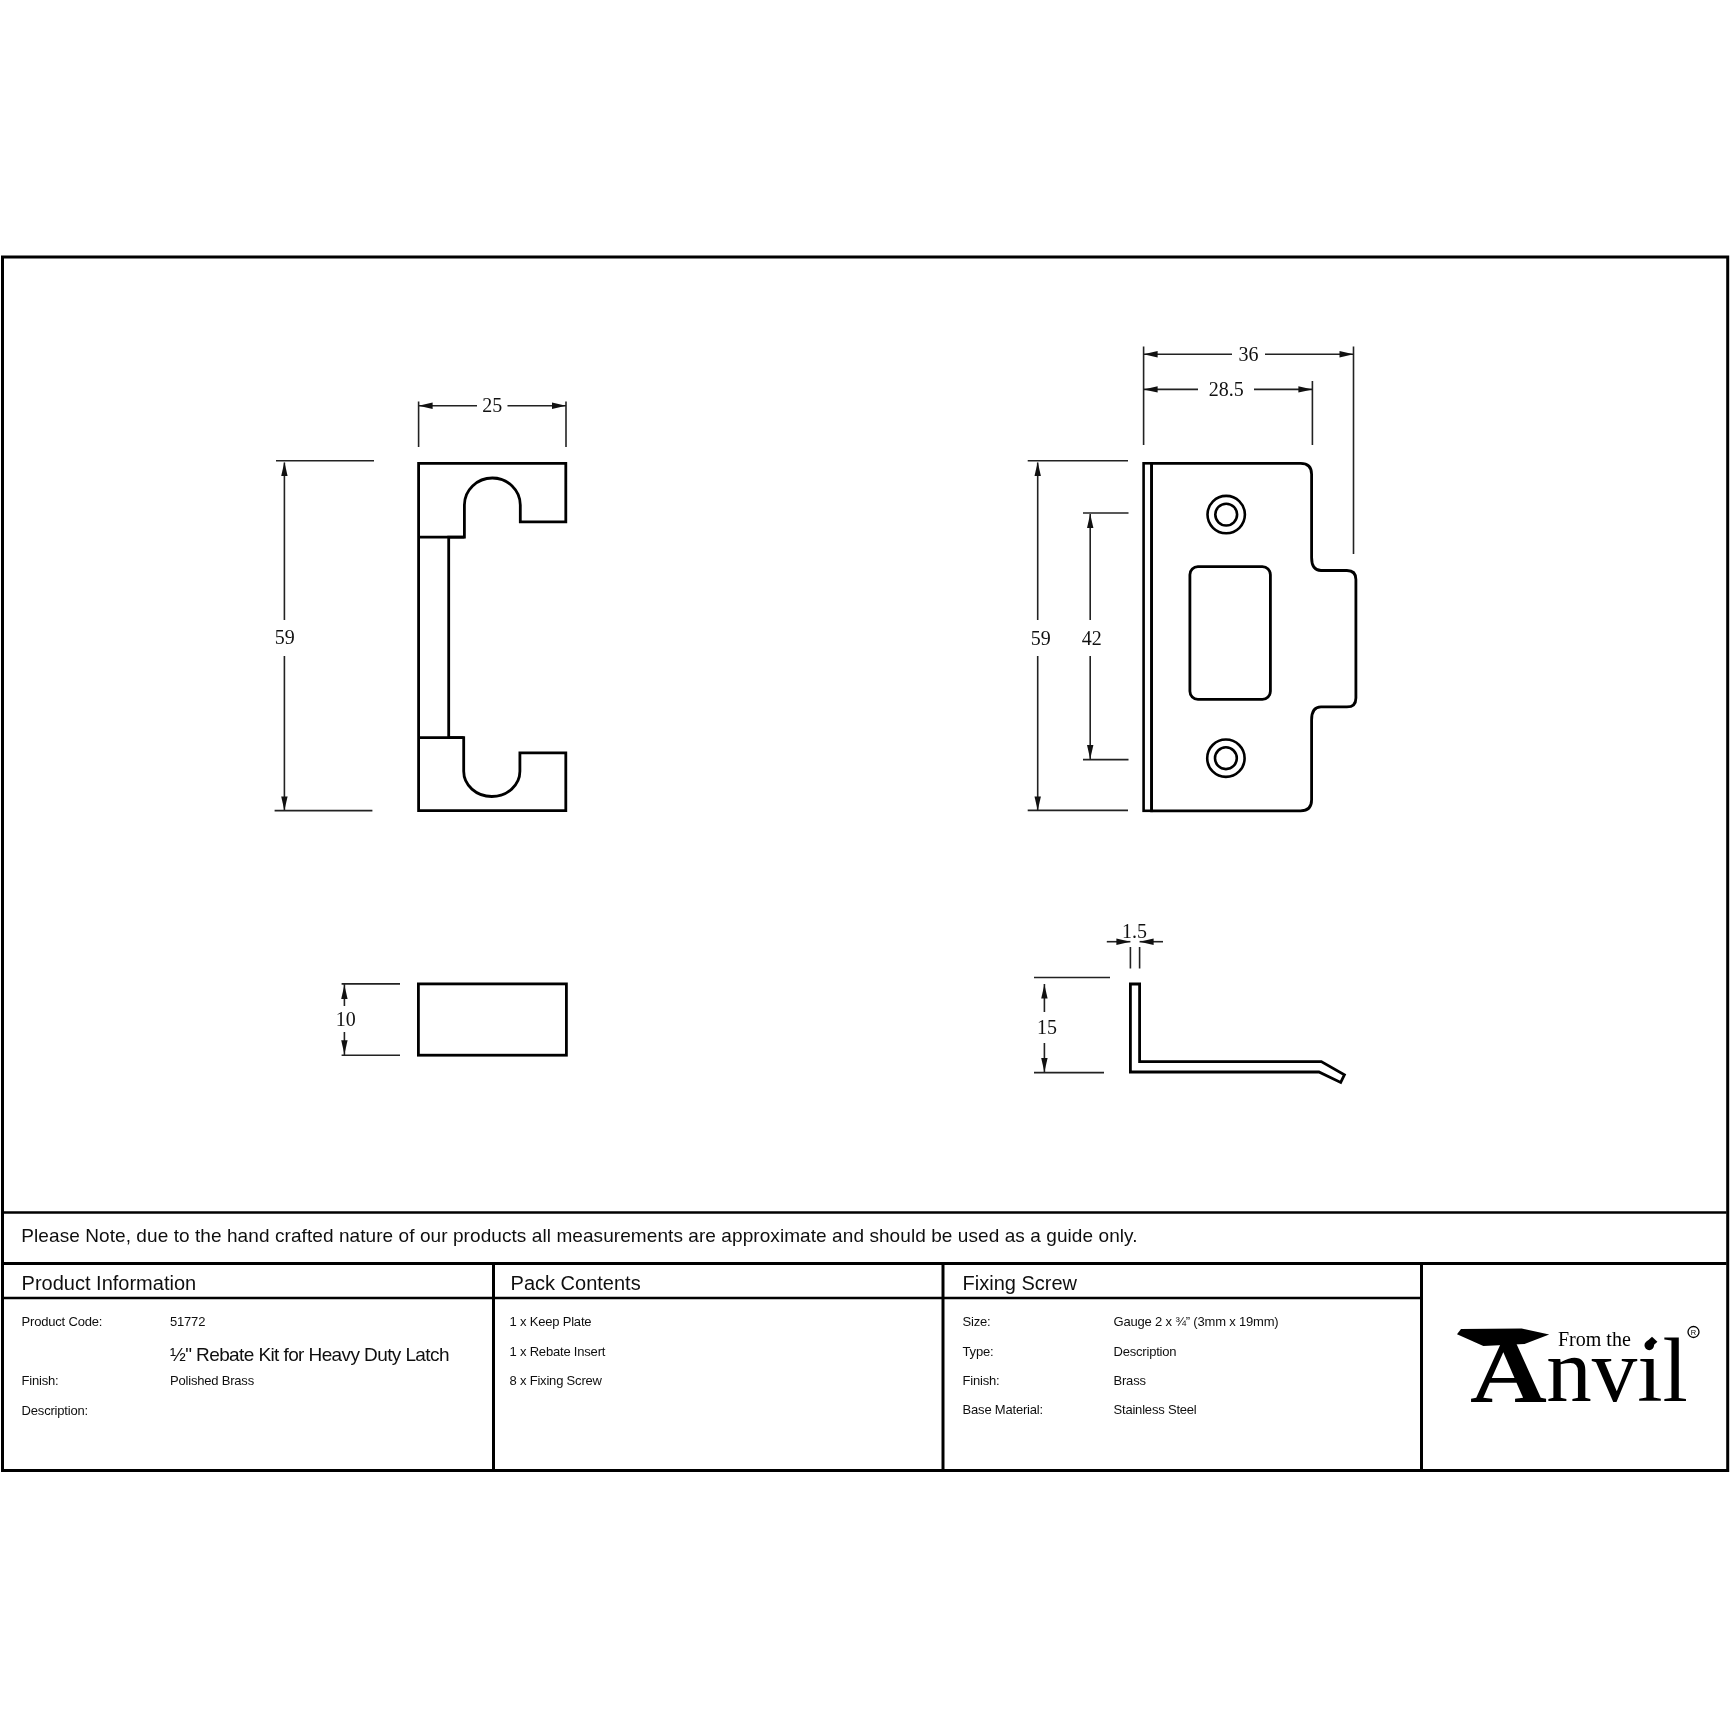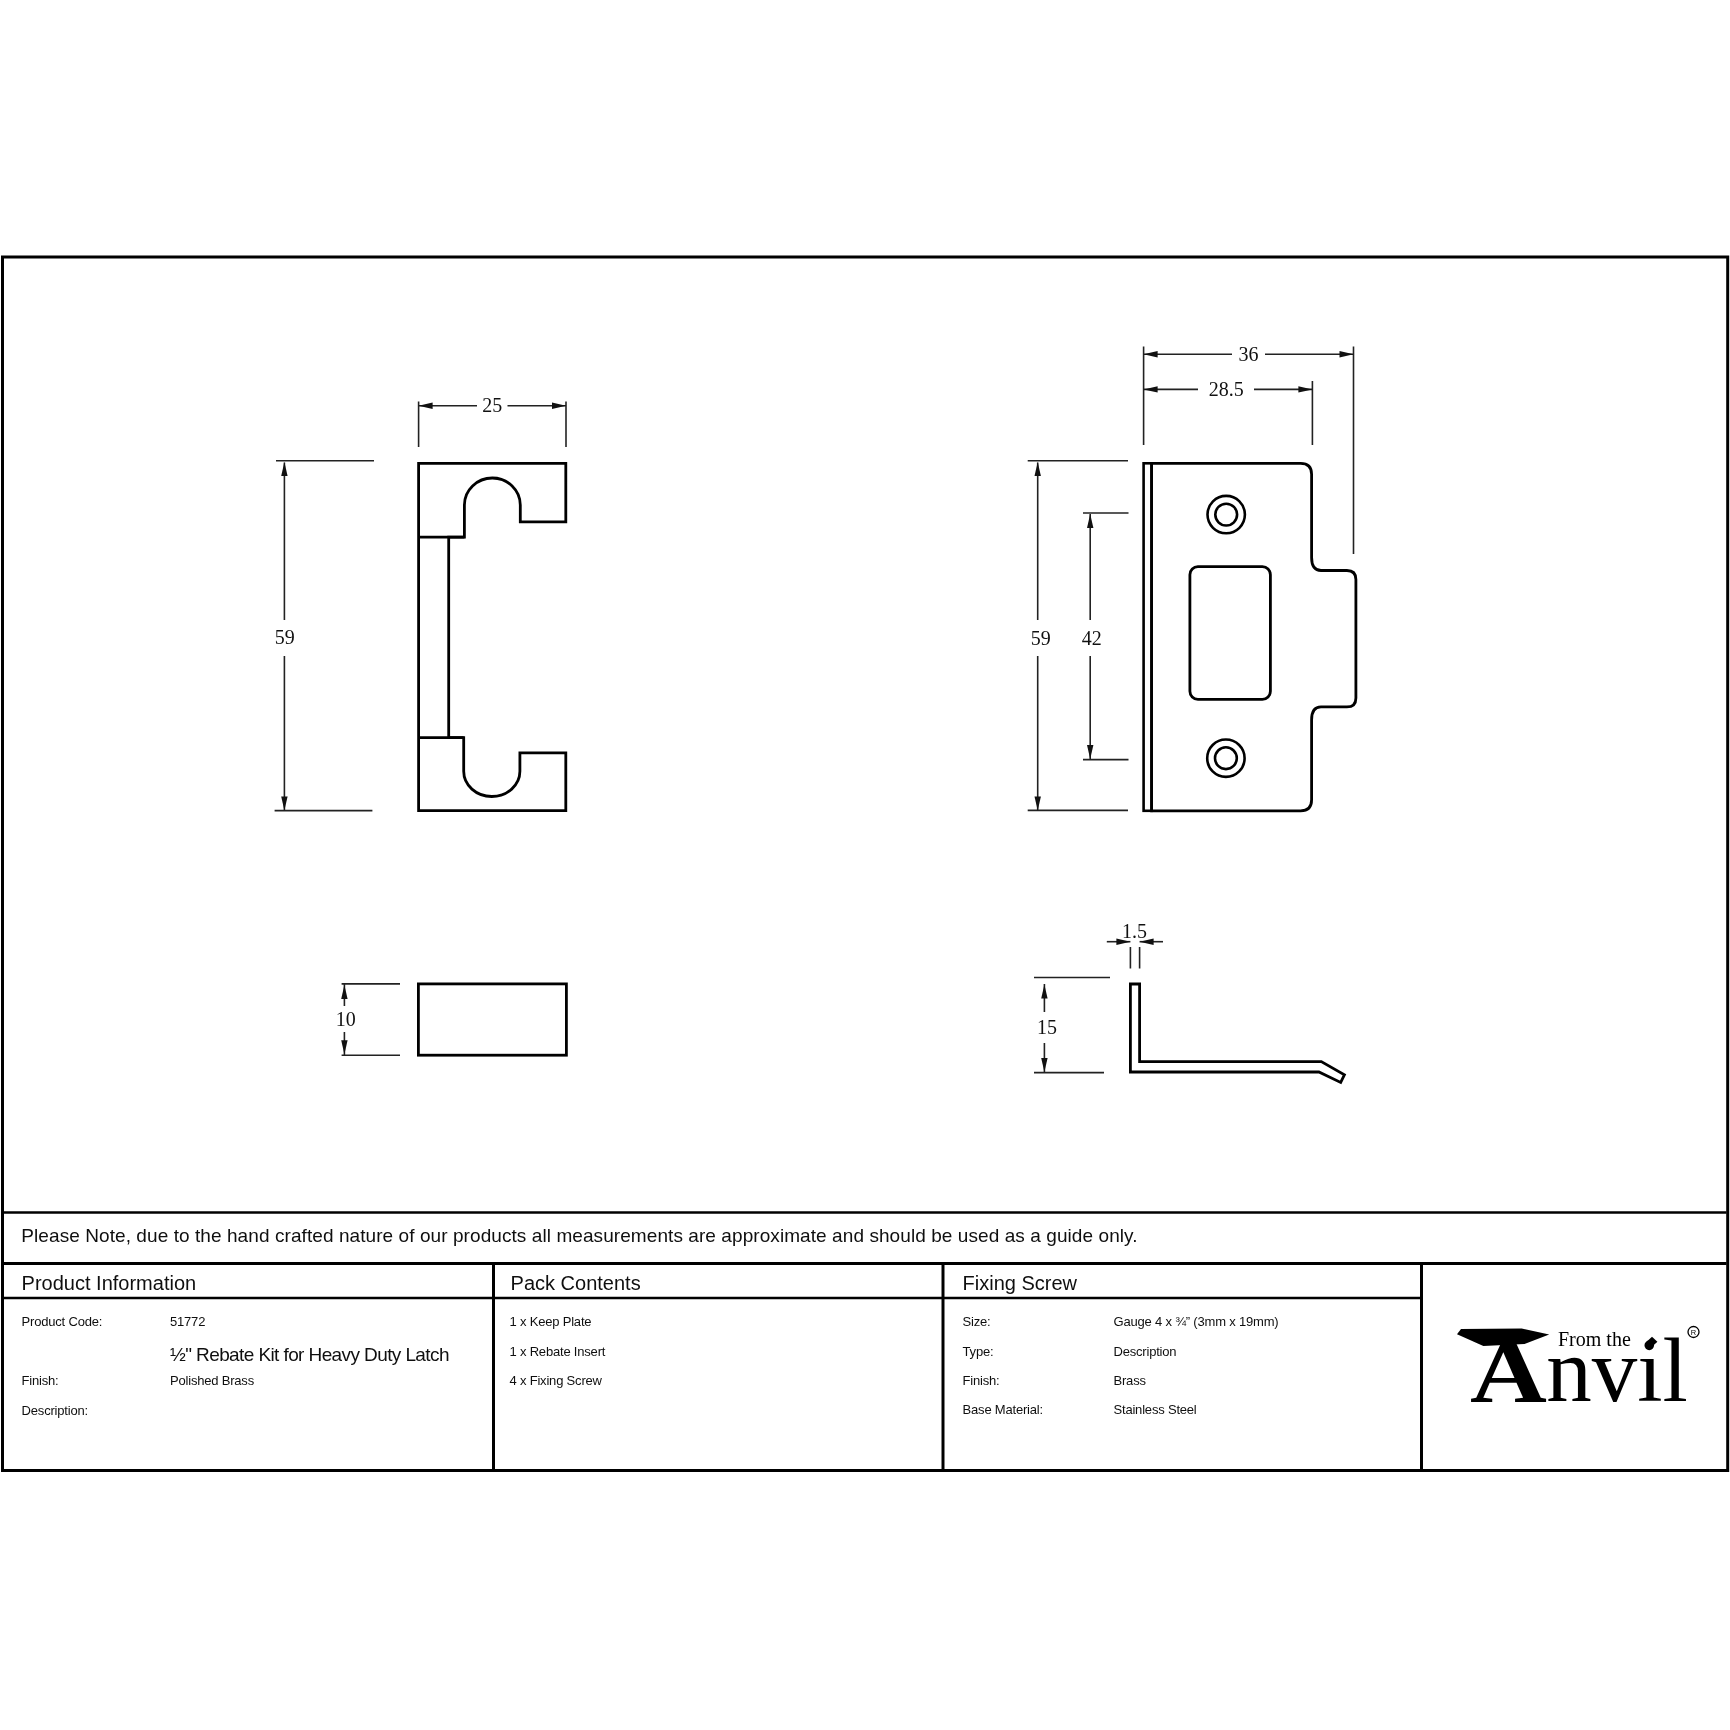--- a/index.html
+++ b/index.html
@@ -143,24 +143,24 @@
 
 <div class="t" style="left:21.6px;top:1314.4px;">Product Code:</div>
 <div class="t" style="left:170px;top:1314.4px;">51772</div>
 <div class="t" style="left:21.6px;top:1403px;text-align:center;">Description:</div>
 <div class="t" style="left:170px;top:1344.4px;font-size:19px;letter-spacing:-0.6px;">½" Rebate Kit for Heavy Duty Latch</div>
 <div class="t" style="left:21.6px;top:1373.3px;">Finish:</div>
 <div class="t" style="left:170px;top:1373.3px;">Polished Brass</div>
 
 <div class="t" style="left:509.5px;top:1314.4px;">1 x Keep Plate</div>
 <div class="t" style="left:509.5px;top:1344.4px;">1 x Rebate Insert</div>
-<div class="t" style="left:509.5px;top:1373.3px;">4 x Fixing Screw</div>
+<div class="t" style="left:509.5px;top:1373.3px;">8 x Fixing Screw</div>
 
 <div class="t" style="left:962.6px;top:1314.4px;">Size:</div>
-<div class="t" style="left:1113.5px;top:1314.4px;">Gauge 4 x ¾” (3mm x 19mm)</div>
+<div class="t" style="left:1113.5px;top:1314.4px;">Gauge 2 x ¾” (3mm x 19mm)</div>
 <div class="t" style="left:962.6px;top:1344.4px;">Type:</div>
 <div class="t" style="left:1113.5px;top:1344.4px;">Description</div>
 <div class="t" style="left:962.6px;top:1373.3px;">Finish:</div>
 <div class="t" style="left:1113.5px;top:1373.3px;">Brass</div>
 <div class="t" style="left:962.6px;top:1401.7px;">Base Material:</div>
 <div class="t" style="left:1113.5px;top:1401.7px;">Stainless Steel</div>
 
 <svg width="300" height="120" style="position:absolute;left:1440px;top:1310px" viewBox="0 0 300 120">
 
   <g>

